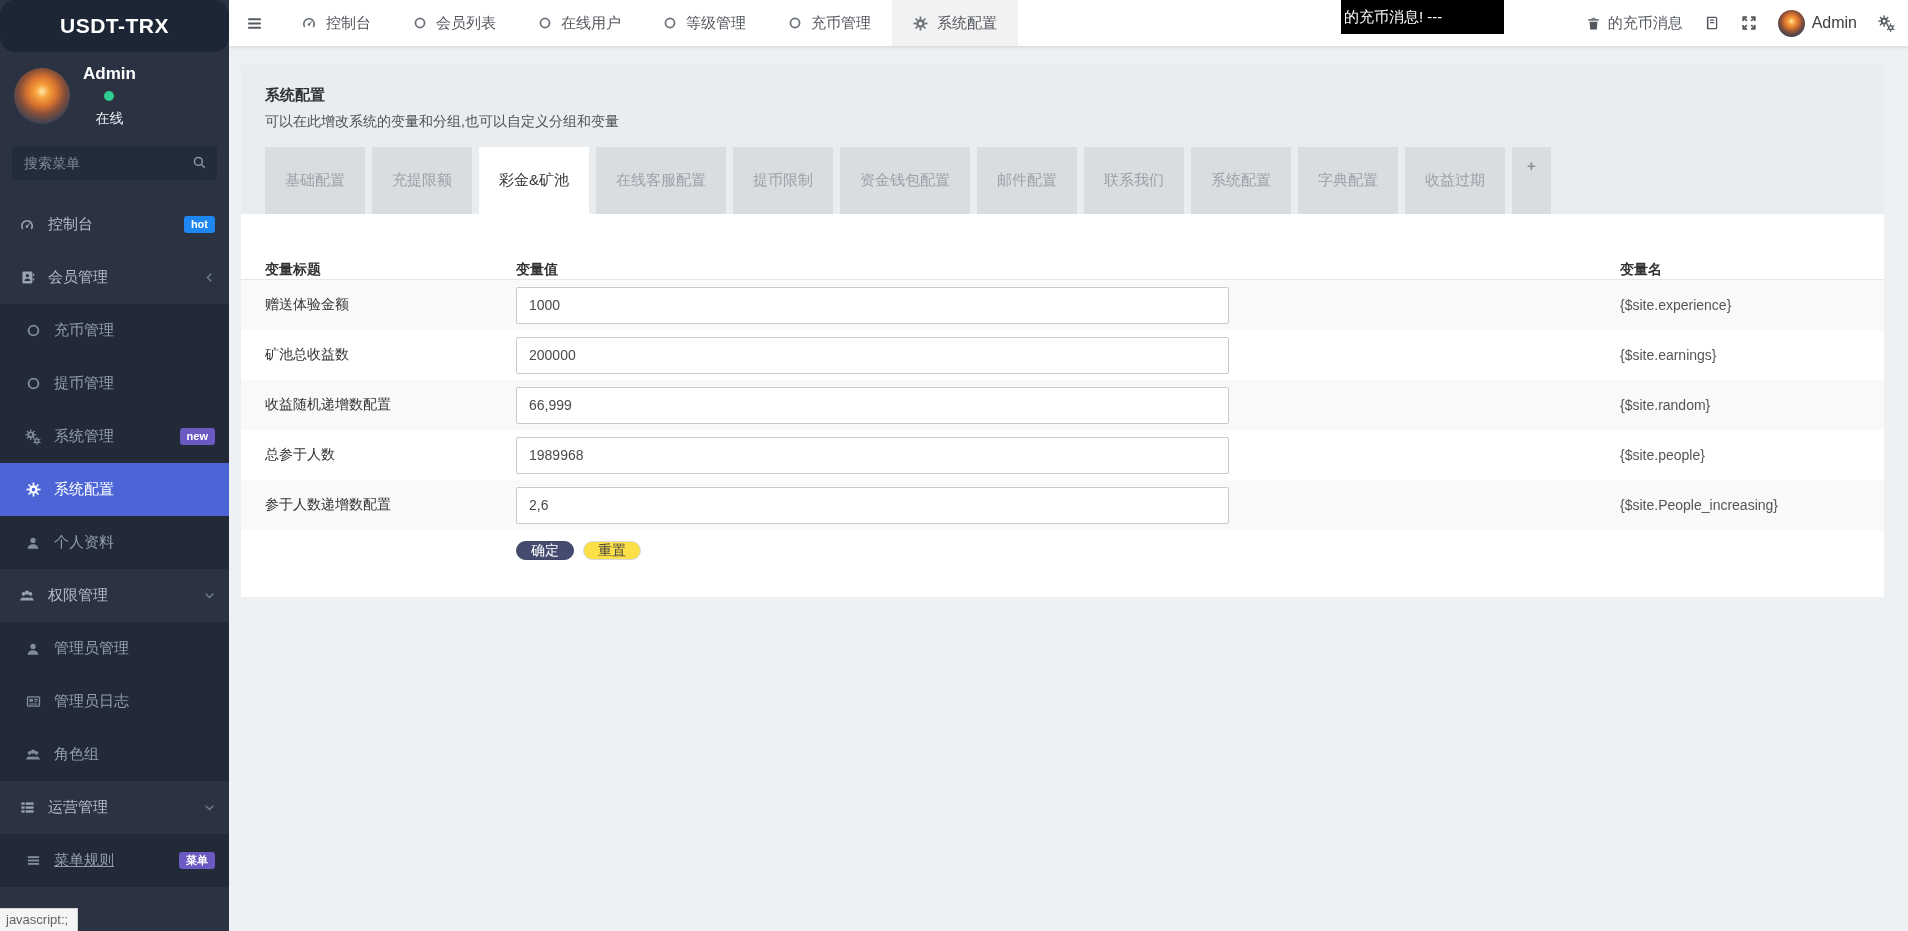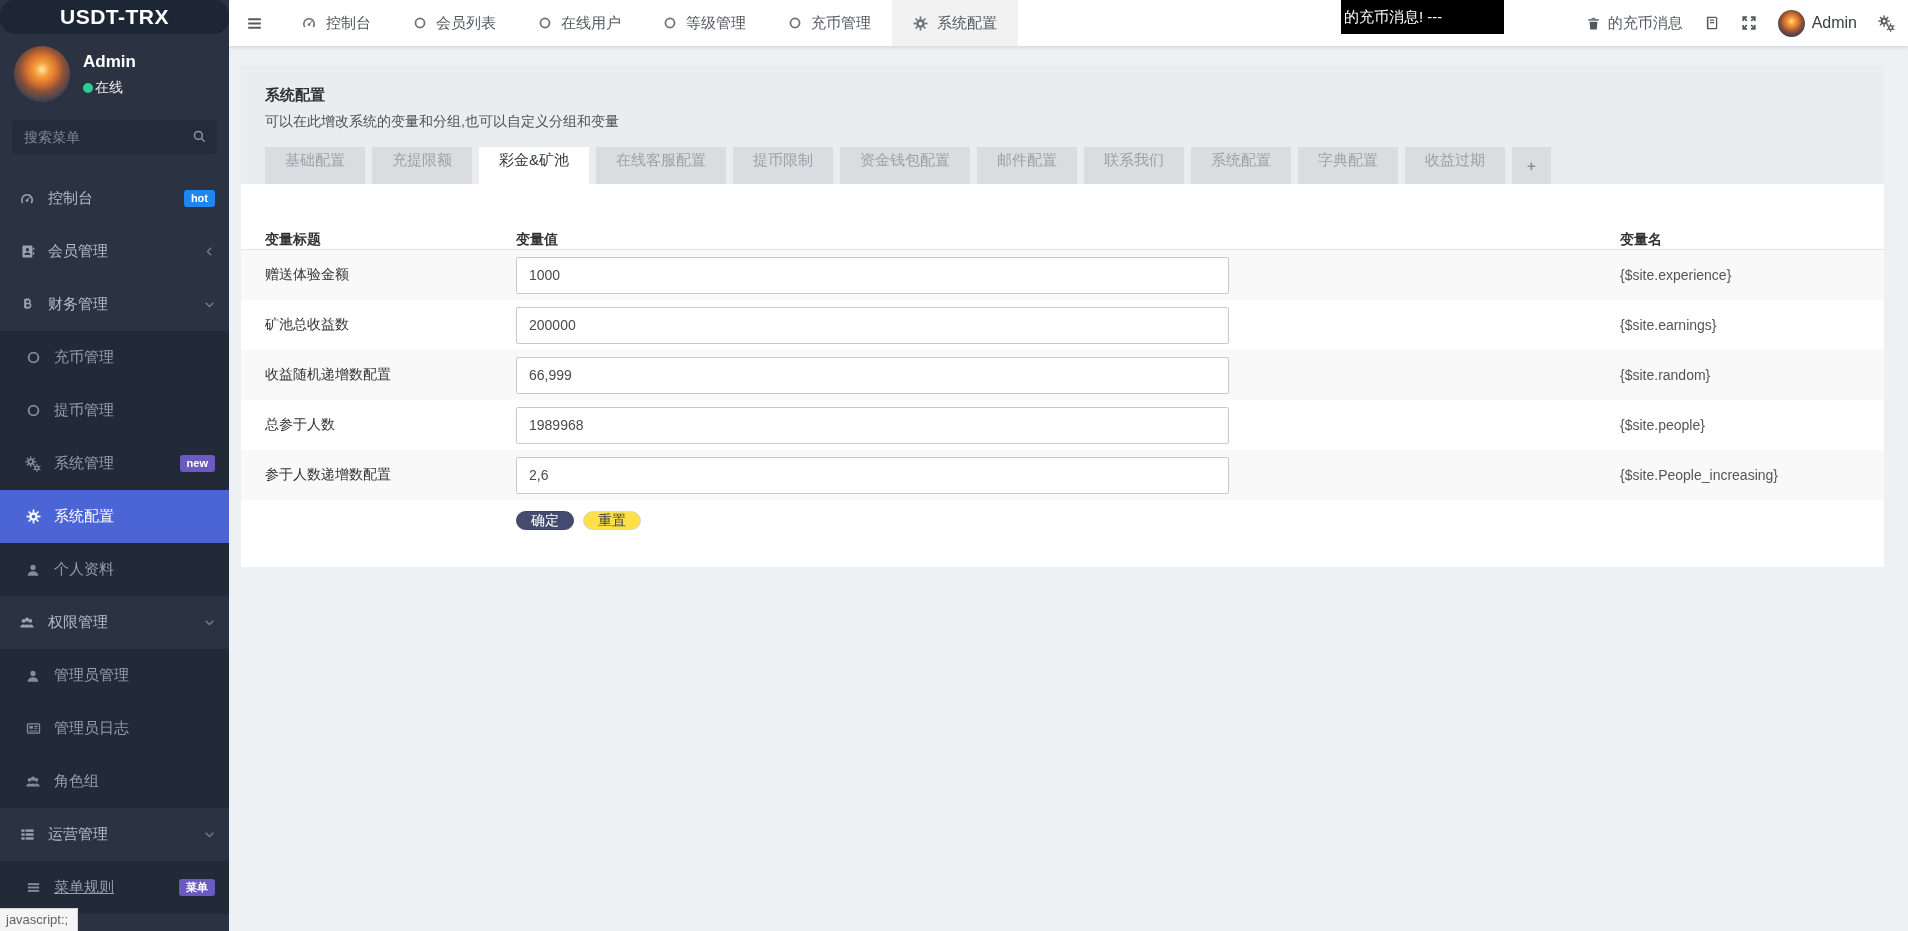--- a/index.html
+++ b/index.html
@@ -1,30 +1,30 @@
 <!DOCTYPE html>
 <html><head>
 <meta charset="utf-8">
 <style>
   * { margin:0; padding:0; box-sizing:border-box; }
   html,body { width:1908px; height:931px; overflow:hidden; }
   body { font-family:"Liberation Sans","DejaVu Sans",sans-serif; background:#eef1f4; position:relative; }
 
   
   .sidebar { position:absolute; left:0; top:0; width:229px; height:931px; background:#2b3342; z-index:5; }
-  .logo { height:34px; background:#1d2634; color:#fff; font-size:21px; font-weight:bold; letter-spacing:.5px;
+  .logo { height:52px; background:#1d2634; color:#fff; font-size:21px; font-weight:bold; letter-spacing:.5px;
           display:flex; align-items:center; justify-content:center;border-radius:15px; }
   .userpanel { display:flex; align-items:center; gap:13px; padding:12px 14px 10px 14px; }
   .avatar { border-radius:50%; display:inline-block; flex:none;
             background:
               radial-gradient(circle at 50% 42%, #ffe9a8 0%, #f7a03c 16%, #d9742f 34%, #8a5038 52%, #454352 72%, #262b36 100%); }
   .avatar-lg { width:56px; height:56px; }
   .avatar-sm { width:27px; height:27px; }
   .uname { color:#ffffff; font-size:17px; font-weight:bold; margin-bottom:7px; }
-  .ustatus { color:#e8ecf1; font-size:14px; display:flex; align-items:center; gap:2px; }
+  .ustatus { color:#e8ecf1; font-size:14px; display:flex; align-items:center; gap:9px;flex-direction:column; }
   .dot { width:10px; height:10px; border-radius:50%; background:#2ecc8e; display:inline-block; }
   .search { position:relative; margin:8px 12px 18px 12px; }
   .search input { width:100%; height:34px; background:#232c3a; border:none; border-radius:3px;
                   color:#aab3bf; font-size:14px; padding:0 32px 0 12px; outline:none;
                   font-family:"Liberation Sans","DejaVu Sans",sans-serif; }
   .search input::placeholder { color:#7f8a97; }
   .sicon { position:absolute; right:10px; top:9px; color:#8b95a2; }
 
   .menu { display:flex; flex-direction:column; }
   .mitem { height:53px; display:flex; align-items:center; padding:0 14px 0 17px; color:#b3bbc6;
@@ -54,21 +54,21 @@
   .tr-item { display:flex; align-items:center; gap:7px; color:#54595f; font-size:15px; cursor:pointer; }
   .adminname { font-size:16px; color:#3b4045; }
 
   
   .main { position:absolute; left:229px; top:46px; width:1679px; height:885px; background:#eef1f4; }
   .card { margin:19px 24px 0 12px; }
   .card-head { background:#e9edf0; padding:21px 24px 0 24px; }
   .ptitle { font-size:15px; font-weight:bold; color:#2f3337; margin-bottom:8px; }
   .psub { font-size:14px; color:#4e5358; margin-bottom:16px; }
   .ctabs { display:flex; gap:7px; }
-  .ctab { background:#d9dde0; color:#9aa1a8; font-size:15px; padding:4px 20px; cursor:pointer; }
+  .ctab { background:#d9dde0; color:#9aa1a8; font-size:15px; padding:24px 20px; cursor:pointer; }
   .ctab.active { background:#ffffff; color:#333639; }
   .ctab.plus { font-weight:bold; color:#8a9199; padding:10px 15px; }
   .card-body { background:#fff; padding-bottom:37px; }
   .thead { display:flex; align-items:flex-end; height:66px; border-bottom:1px solid #e6e6e6; font-weight:bold; color:#333; font-size:14px; }
   .trow { display:flex; align-items:center; height:50px; font-size:14px; color:#333; }
   .trow.odd { background:#f9f9f9; }
   .c1 { width:275px; padding-left:24px; flex:none; }
   .c2 { width:713px; flex:none; }
   .c3 { margin-left:391px; color:#555; flex:none; }
   .c2 input { width:713px; height:37px; border:1px solid #c9c9c9; border-radius:2px; font-size:14px; color:#4a4a4a;
@@ -135,37 +135,20 @@
           </svg>
         </span>
       <span>会员管理</span>
       <span class="chev">
           <svg width="11" height="11" viewBox="0 0 16 16">
             <path d="M10.5 2.5L5 8l5.5 5.5" stroke="currentColor" stroke-width="2" fill="none"></path>
           </svg>
         </span>
     </div>
 
-    <div class="mitem">
-      <span class="icn">
-          <svg width="15" height="15" viewBox="0 0 16 16">
-            <g stroke="currentColor" stroke-width="1.5" fill="none">
-              <path d="M5.2 2.9h3.5a2.05 2.05 0 0 1 0 4.1H5.2zM5.2 7h4.1a2.05 2.05 0 0 1 0 4.1H5.2z"></path>
-              <path d="M5.9 2.9v8.2"></path>
-              <path d="M6.9 1.2v1.7M9.1 1.2v1.7M6.9 11.1v1.7M9.1 11.1v1.7"></path>
-            </g>
-          </svg>
-        </span>
-      <span>财务管理</span>
-      <span class="chev">
-          <svg width="11" height="11" viewBox="0 0 16 16">
-            <path d="M2.5 5.5L8 11l5.5-5.5" stroke="currentColor" stroke-width="2" fill="none"></path>
-          </svg>
-        </span>
-    </div>
 
     <div class="mitem child">
       <span class="icn">
           <svg width="15" height="15" viewBox="0 0 16 16">
             <circle cx="8" cy="8" r="5.2" stroke="currentColor" stroke-width="2" fill="none"></circle>
           </svg>
         </span>
       <span>充币管理</span>
     </div>
 

